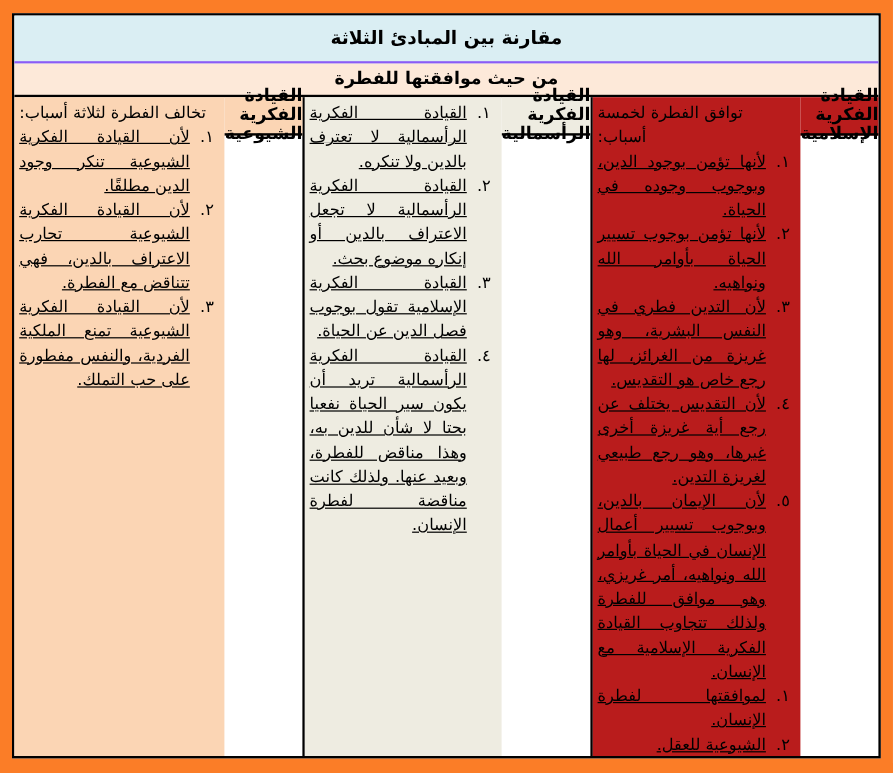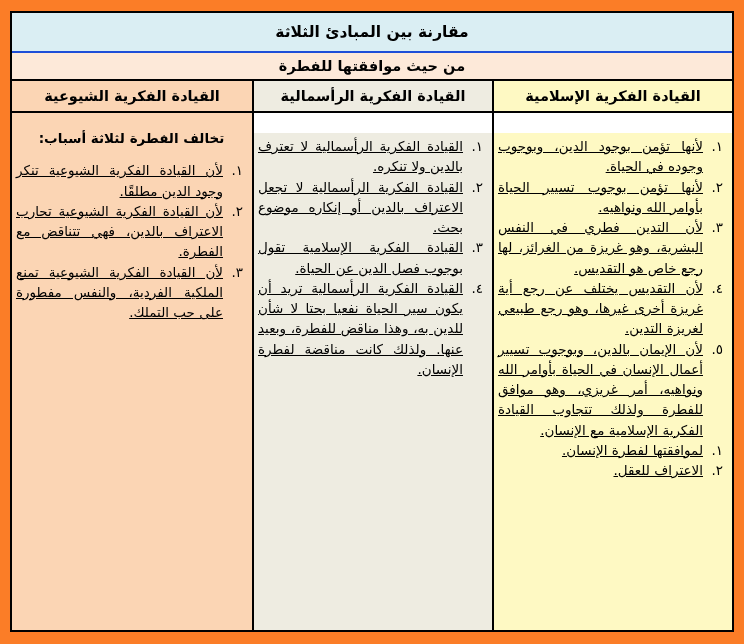--- a/index.html
+++ b/index.html
@@ -18,21 +18,21 @@
     left: 10px;
     bottom: 12px;
     border: 2px solid #000;
     display: flex;
     flex-direction: column;
     box-sizing: border-box;
     background: #fff;
   }
   .title-row {
     background: #DAEEF3;
-    border-bottom: 2px solid #1d4ed8;
+    border-bottom: 2px solid #8b5cf6;
     height: 38px;
     flex: 0 0 38px;
     display: flex;
     align-items: center;
     justify-content: center;
     font-weight: bold;
     font-size: 15.5px;
   }
   .subtitle-row {
     background: #FDE9D9;
@@ -46,52 +46,51 @@
     font-size: 14.5px;
   }
   .columns {
     flex: 1 1 auto;
     display: grid;
     grid-template-columns: 1fr 1fr 1fr;
     min-height: 0;
   }
   .col {
     display: flex;
-    flex-direction: column;
+    flex-direction: row;
     min-height: 0;
   }
   .col:not(:last-child) {
     border-inline-end: 2px solid #000;
-    gap: 20px;
   }
   .col-header {
     border-bottom: 2px solid #000;
     height: 30px;
     flex: 0 0 30px;
     display: flex;
     align-items: center;
     justify-content: center;
     font-weight: bold;
     font-size: 14.5px;
   }
   .col-body {
     flex: 1 1 auto;
     padding: 3px 5px 3px 4px;
     font-size: 13.5px;
     line-height: 1.5;
     overflow: hidden;
     min-height: 0;
   }
-  .islamic  { background: #fef9c3; }
+  .islamic  { background: #b91c1c; }
   .capital  { background: #EEECE1; }
   .communist{ background: #FBD5B4; }
   .intro {
-    font-weight: bold;
-    margin: 12px;
-    text-align: center;
+    font-weight: normal;
+    margin: 0;
+    text-align: left;
   }
   .conclusion {
     font-weight: bold;
     margin: 0;
     text-align: justify;
   }
   ol.num {
     list-style: none;
     margin: 0;
     padding: 0;
@@ -118,30 +117,31 @@
 
   <div class="title-row">مقارنة بين المبادئ الثلاثة</div>
 
   <div class="subtitle-row">من حيث موافقتها للفطرة</div>
 
   <div class="columns">
 
     <div class="col">
       <div class="col-header islamic">القيادة الفكرية الإسلامية</div>
       <div class="col-body islamic">
+        <p class="intro">توافق الفطرة لخمسة أسباب:</p>
         <ol class="num">
           <li>لأنها تؤمن بوجود الدين، وبوجوب وجوده في الحياة.</li>
           <li>لأنها تؤمن بوجوب تسيير الحياة بأوامر الله ونواهيه.</li>
           <li>لأن التدين فطري في النفس البشرية، وهو غريزة من الغرائز، لها رجع خاص هو التقديس.</li>
           <li>لأن التقديس يختلف عن رجع أية غريزة أخرى غيرها، وهو رجع طبيعي لغريزة التدين.</li>
           <li>لأن الإيمان بالدين، وبوجوب تسيير أعمال الإنسان في الحياة بأوامر الله ونواهيه، أمر غريزي، وهو موافق للفطرة ولذلك تتجاوب القيادة الفكرية الإسلامية مع الإنسان.</li>
         </ol>
         <ol class="num">
           <li>لموافقتها لفطرة الإنسان.</li>
-          <li>الاعتراف للعقل.</li>
+          <li>الشيوعية للعقل.</li>
         </ol>
       </div>
     </div>
 
     <div class="col">
       <div class="col-header capital">القيادة الفكرية الرأسمالية</div>
       <div class="col-body capital">
         <ol class="num">
           <li>القيادة الفكرية الرأسمالية لا تعترف بالدين ولا تنكره.</li>
           <li>القيادة الفكرية الرأسمالية لا تجعل الاعتراف بالدين أو إنكاره موضوع بحث.</li>

